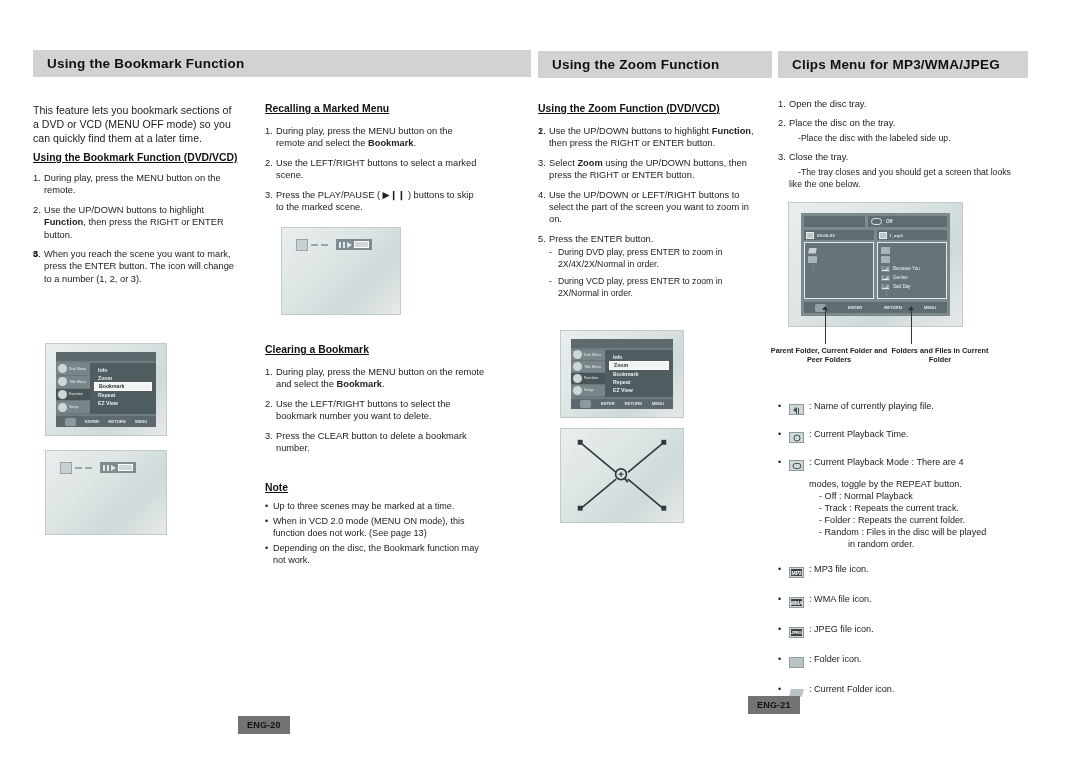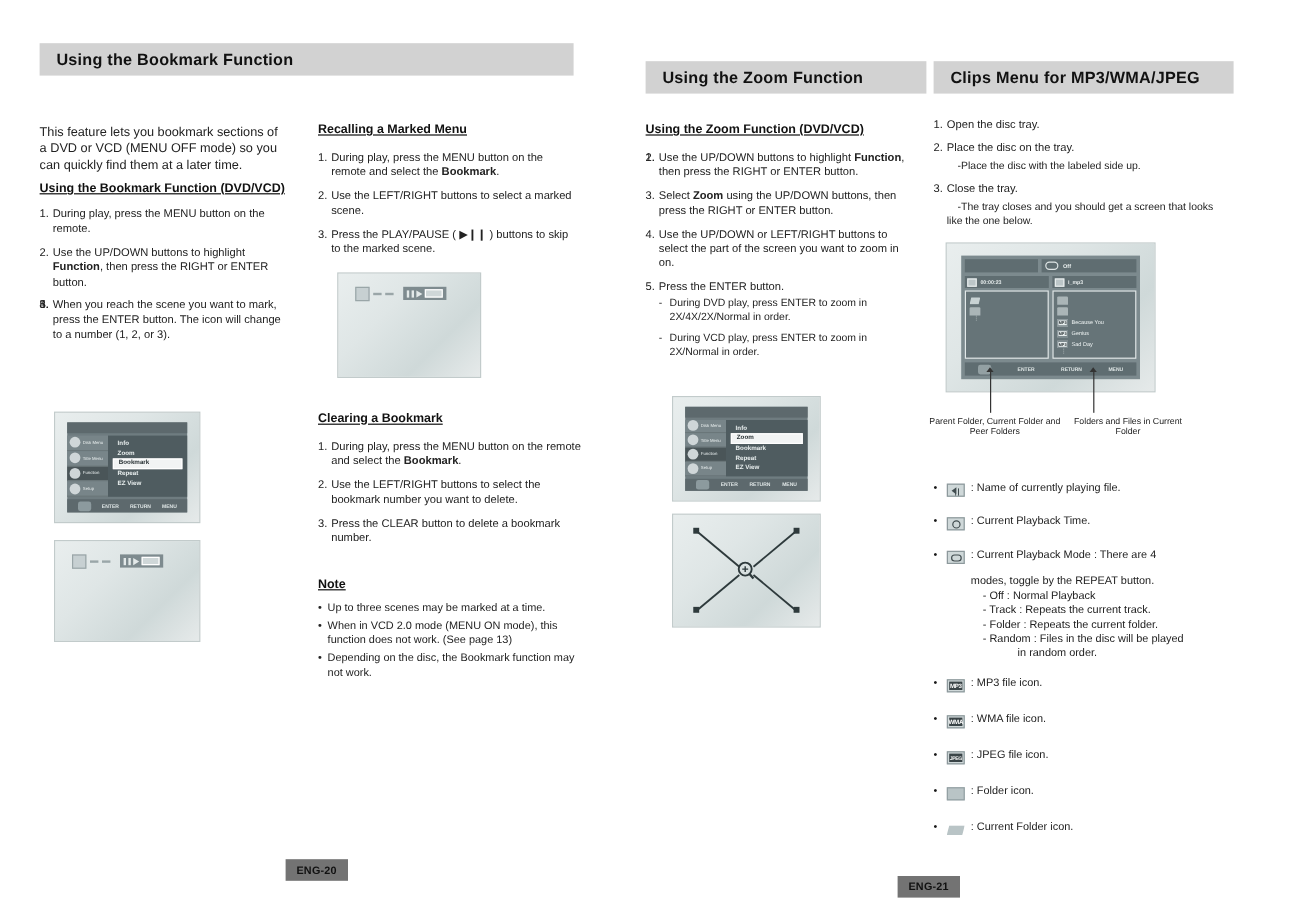--- a/index.html
+++ b/index.html
@@ -164,21 +164,21 @@
   .dots { font-size: 5px; color: #cdd6d7; line-height: 4px; padding-left: 3px; }
   .clips-foot {
     height: 11px; background: #5f6d71; display: flex; align-items: center;
     justify-content: space-around; margin-top: 3px;
   }
   .clips-foot span { font-size: 4.2px; color: #dfe6e6; font-weight: bold; }
   .clips-foot .pad { width: 11px; height: 8px; border-radius: 2px; background: #93a0a3; }
 
   .caption {
     position: absolute; font-size: 7.3px; line-height: 9.4px;
-    text-align: center; color: #222;
+    text-align: center; color: #222; font-weight: bold;
   }
 
   
   .lg-ic {
     display: inline-block; vertical-align: middle;
     width: 15px; height: 11px; background: #cfd8d9;
     border: 1px solid #8d999c; margin: 0 3px; position: relative;
   }
   .lg-ic.flat { background: #b9c4c6; border-color: #93a0a3; }
   .lg-ic.curfold {
@@ -228,21 +228,21 @@
   .pgnum {
     position: absolute; background: #737373; font-size: 9px;
     font-weight: bold; color: #111; padding: 4px 9px; letter-spacing: .2px;
   }
 </style>
 </head>
 <body>
 
 <div class="page">
 
-  <div class="sec-bar" style="left:33px; top:36px; width:445px; height:27px;">
+  <div class="sec-bar" style="left:33px; top:50px; width:498px; height:27px;">
     <span class="t">Using the Bookmark Function</span>
   </div>
 
   <div class="col" style="left:33px; top:103px; width:205px;">
     <p class="intro">This feature lets you bookmark sections of a DVD or VCD (MENU OFF mode) so you can quickly find them at a later time.</p>
   </div>
 
   <div class="col" style="left:33px; top:152px; width:210px;">
     <span class="sub">Using the Bookmark Function (DVD/VCD)</span>
     <ol class="steps" style="margin-top:9px;">
@@ -592,15 +592,15 @@
     <div class="lg-row" style="margin-top:12px;">
       <span class="b">•</span>
       <span class="ico">
         <span class="lg-ic curfold"></span>
       </span>
       <span class="tx">: Current Folder icon.</span>
     </div>
   </div>
 
   <div class="pgnum" style="left:238px; top:716px;">ENG-20</div>
-  <div class="pgnum" style="left:748px; top:696px;margin-top:34px;">ENG-21</div>
+  <div class="pgnum" style="left:748px; top:696px;">ENG-21</div>
 
 </div>
 
 </body></html>

